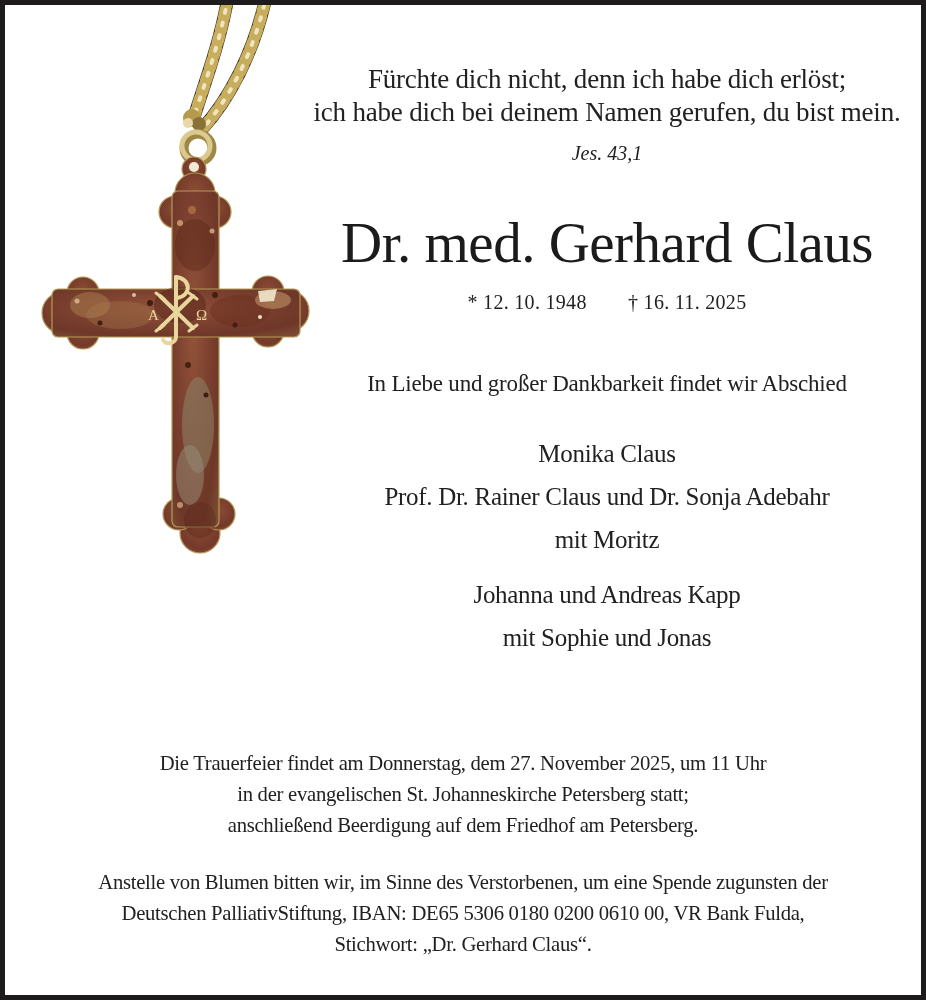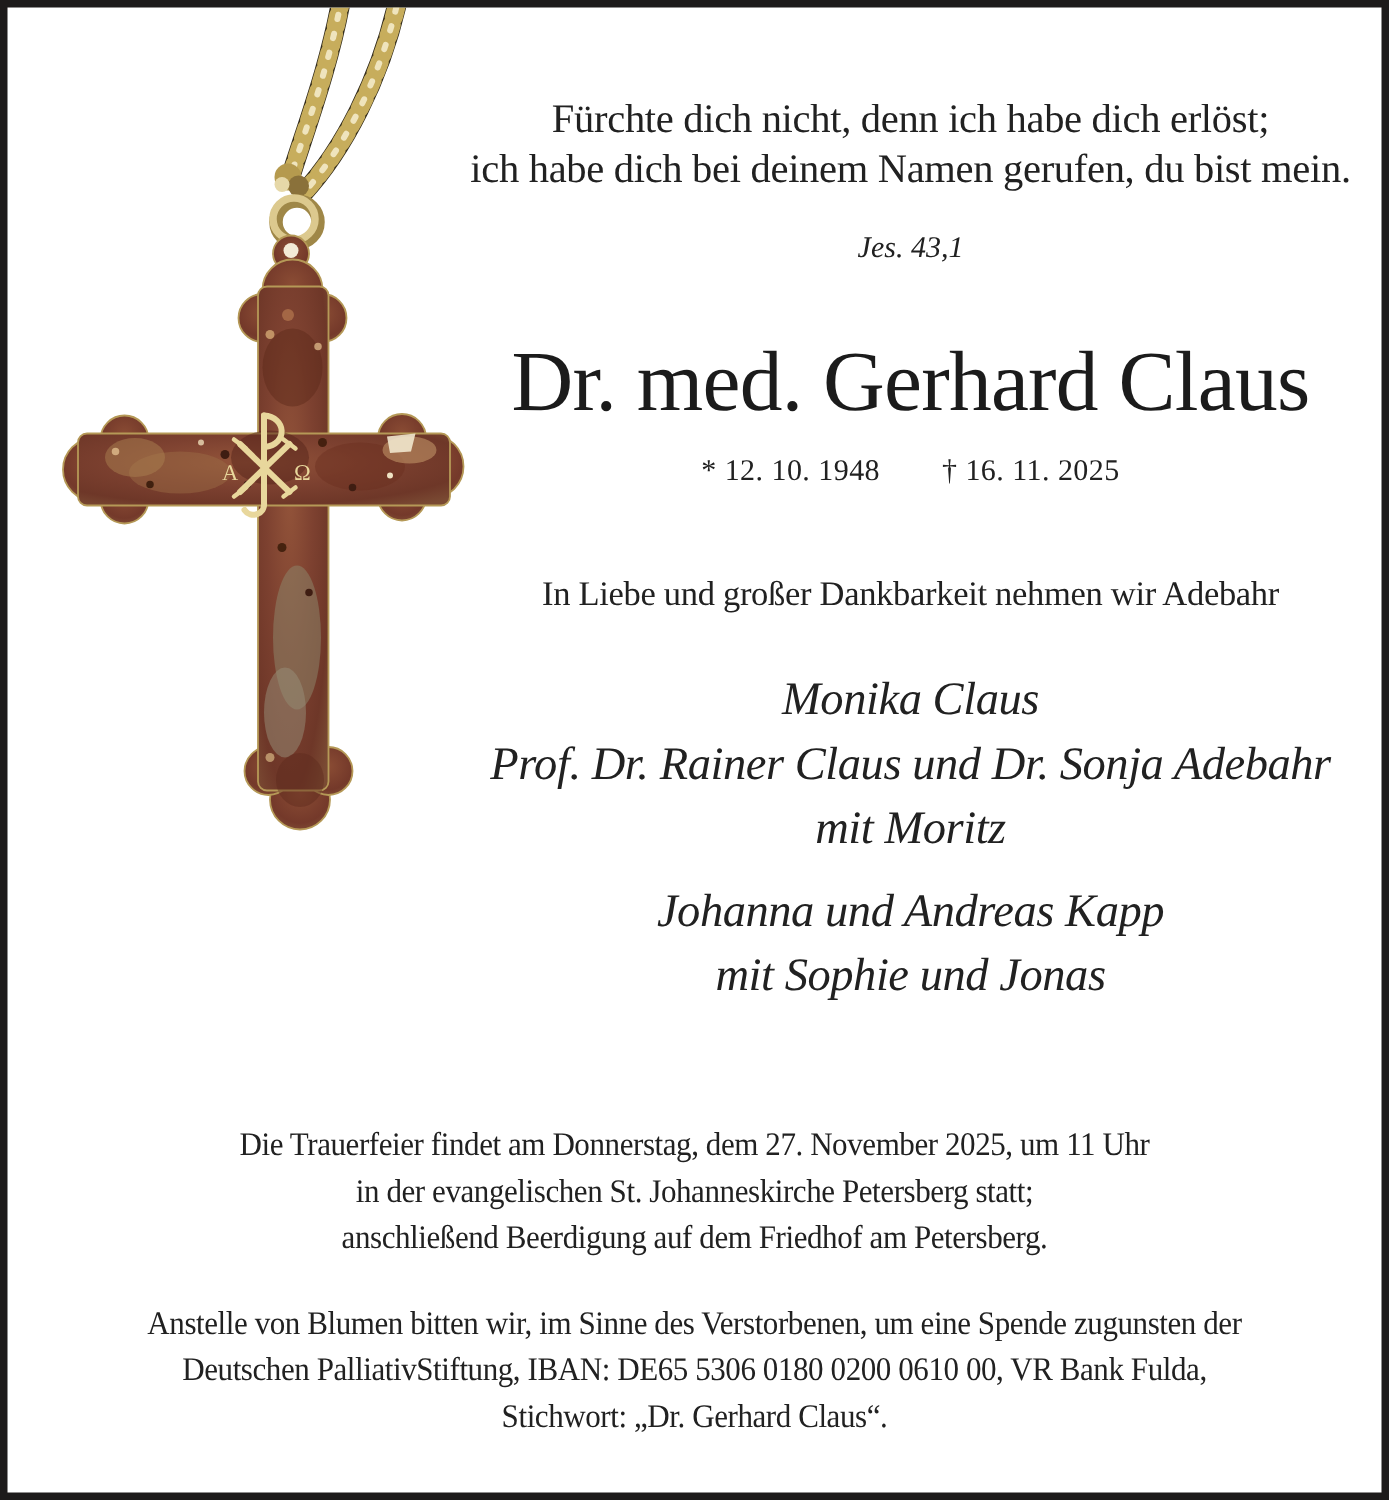--- a/index.html
+++ b/index.html
@@ -12,29 +12,29 @@
     font-family:"Liberation Serif","DejaVu Serif",serif;
     color:#212121;
     overflow:hidden;
   }
   .photo{position:absolute;left:25px;top:0;width:292px;height:565px;}
   .content{
     position:absolute;left:292px;top:58px;width:620px;
     text-align:center;
   }
   .quote-line{font-size:27px;line-height:33px;letter-spacing:-0.2px;}
-  .quote-source{font-size:20px;font-style:italic;margin-top:22px;line-height:28px;}
+  .quote-source{font-size:20px;font-style:italic;margin-top:10px;line-height:28px;}
   .deceased-name{
     font-size:57px;line-height:64px;margin-top:44px;
     letter-spacing:-0.5px;color:#1b1b1b;white-space:nowrap;
   }
   .dates{font-size:20px;line-height:30px;margin-top:12px;letter-spacing:0.3px;}
   .dates .death{display:inline-block;margin-left:36px;}
   .farewell{font-size:23px;line-height:30px;margin-top:52px;letter-spacing:-0.2px;}
-  .mourner-group{font-size:31px;line-height:43px;letter-spacing:-0.3px;font-style:italic;}
+  .mourner-group{font-size:25px;line-height:43px;letter-spacing:-0.3px;}
   .g1{margin-top:33px;}
   .g2{margin-top:0;}
   .g3{margin-top:12px;}
   .bottom{
     position:absolute;left:0;right:0;top:742px;
     text-align:center;font-size:22px;line-height:31px;
   }
   .bottom p{margin:0;letter-spacing:-0.3px;transform:scaleX(0.94);transform-origin:50% 0;}
   .bottom .donation{margin-top:26px;}
 </style>
@@ -148,21 +148,21 @@
     <div class="quote-line">ich habe dich bei deinem Namen gerufen, du bist mein.</div>
     <div class="quote-source">Jes. 43,1</div>
 
     <div class="deceased-name">Dr. med. Gerhard Claus</div>
 
     <div class="dates">
       <span class="birth">* 12. 10. 1948</span>
       <span class="death">† 16. 11. 2025</span>
     </div>
 
-    <div class="farewell">In Liebe und großer Dankbarkeit nehmen wir Adebahr</div>
+    <div class="farewell">In Liebe und großer Dankbarkeit findet wir Abschied</div>
 
     <div class="mourner-group g1">
       <div>Monika Claus</div>
     </div>
     <div class="mourner-group g2">
       <div>Prof. Dr. Rainer Claus und Dr. Sonja Adebahr</div>
       <div>mit Moritz</div>
     </div>
     <div class="mourner-group g3">
       <div>Johanna und Andreas Kapp</div>

